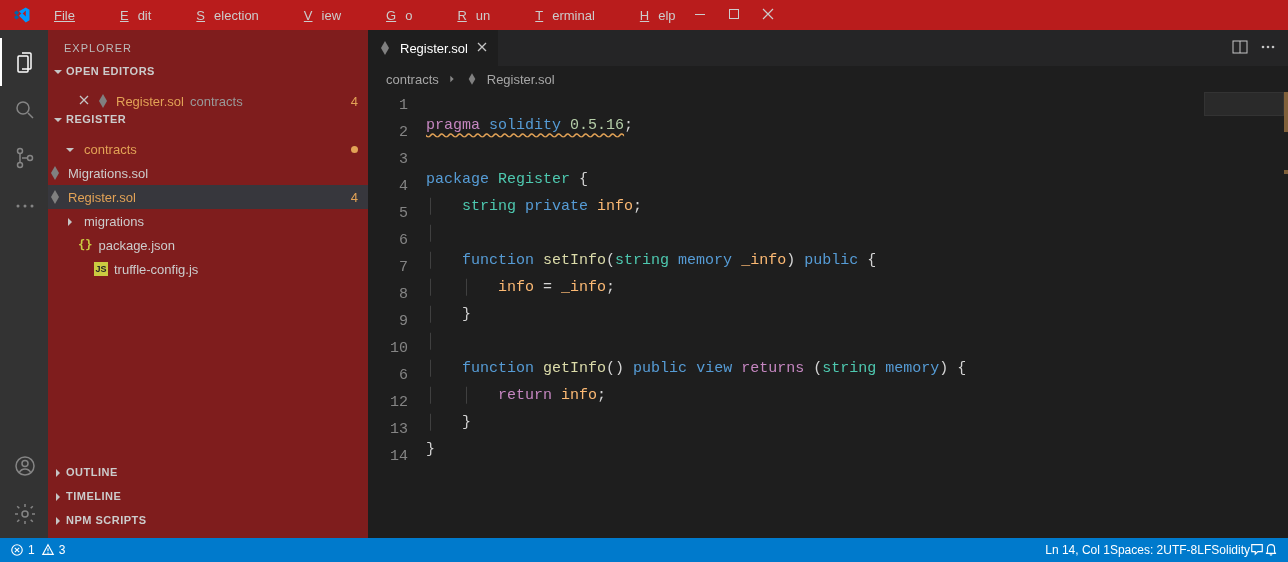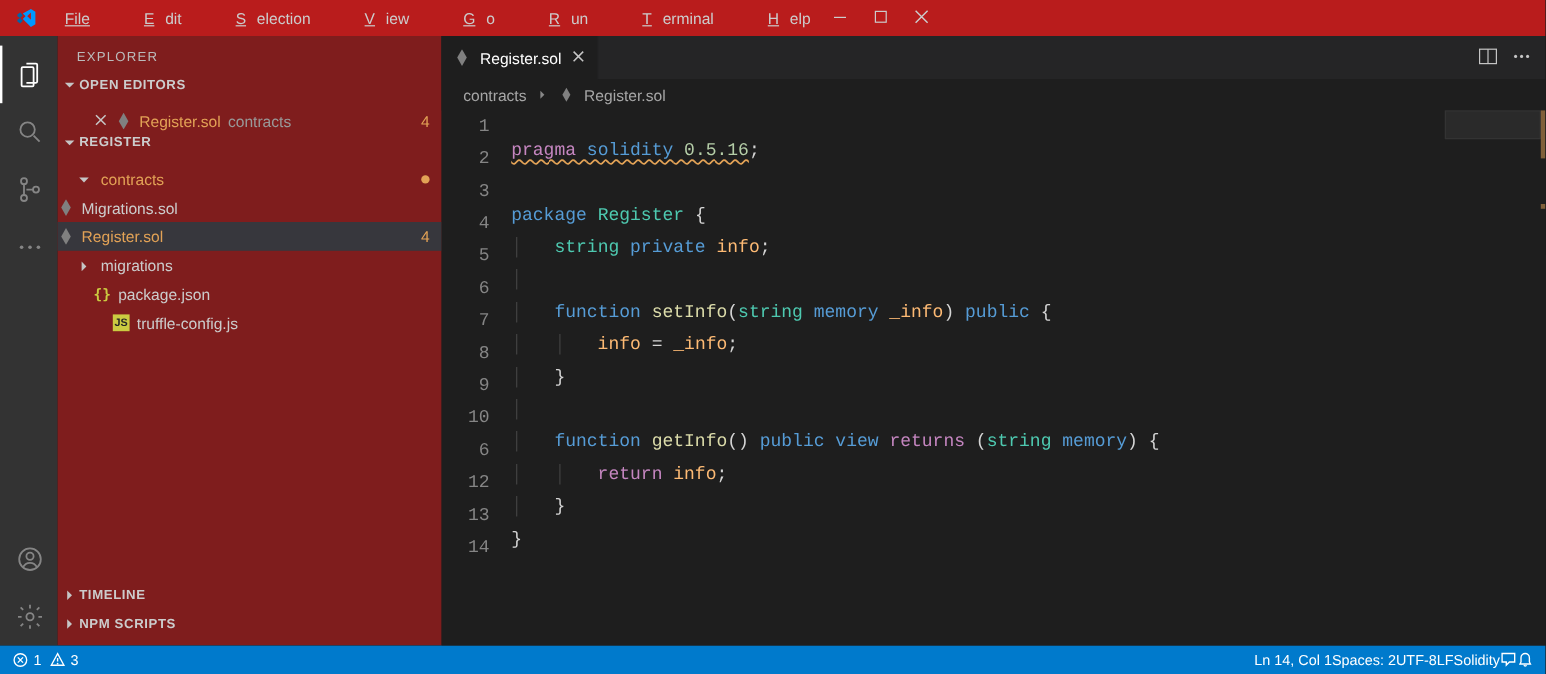--- a/index.html
+++ b/index.html
@@ -356,20 +356,26 @@
     </div>
     <div class="tree-row">
       <span class="inner indent0" style="padding-left:46px;">
         <span class="file-ico-js">JS</span>
         <span>truffle-config.js</span>
       </span>
     </div>
 
     <div style="flex:1"></div>
 
+    <div class="section-header">
+      <span class="chev"><svg width="12" height="12" viewBox="0 0 12 12">
+            <path fill="#c5c5c5" d="M4 2l4 4-4 4z"></path>
+          </svg></span>
+      <span>OUTLINE</span>
+    </div>
     <div class="section-header">
       <span class="chev"><svg width="12" height="12" viewBox="0 0 12 12">
             <path fill="#c5c5c5" d="M4 2l4 4-4 4z"></path>
           </svg></span>
       <span>TIMELINE</span>
     </div>
     <div class="section-header">
       <span class="chev"><svg width="12" height="12" viewBox="0 0 12 12">
             <path fill="#c5c5c5" d="M4 2l4 4-4 4z"></path>
           </svg></span>

